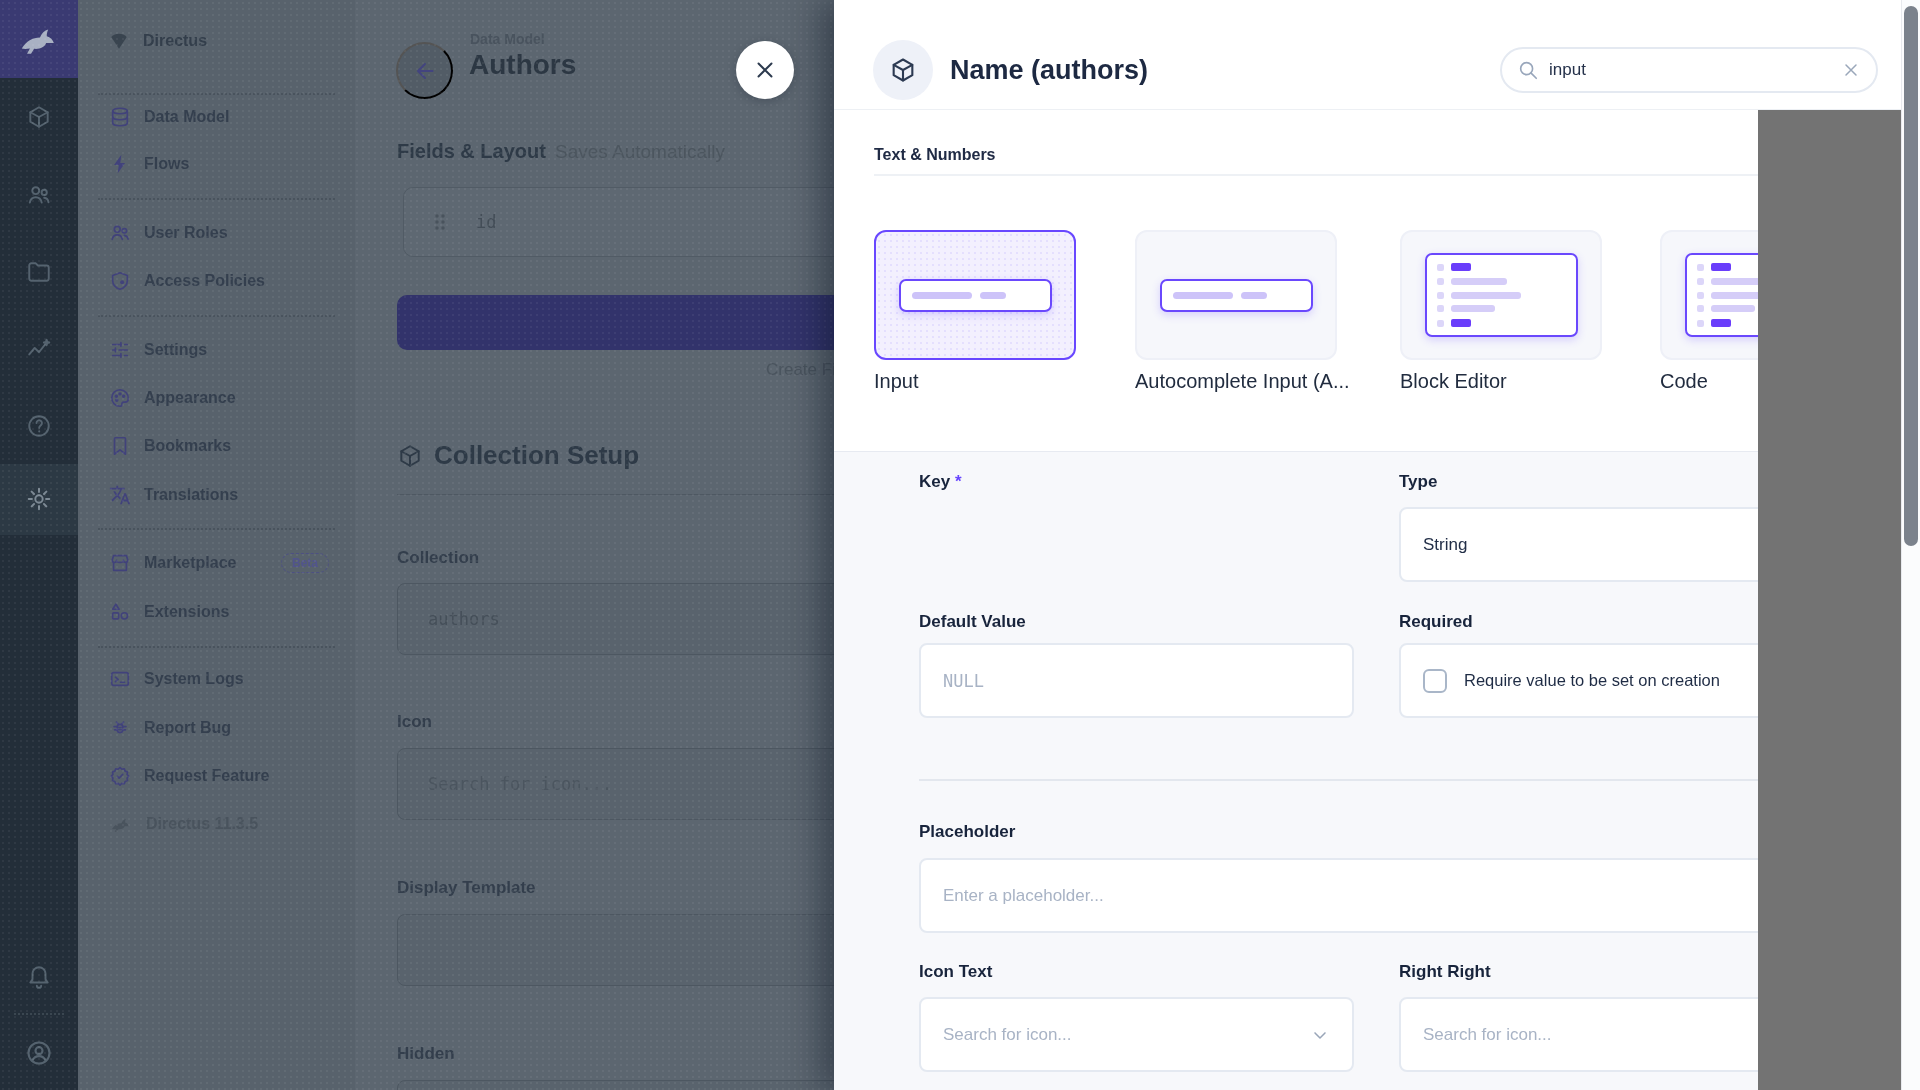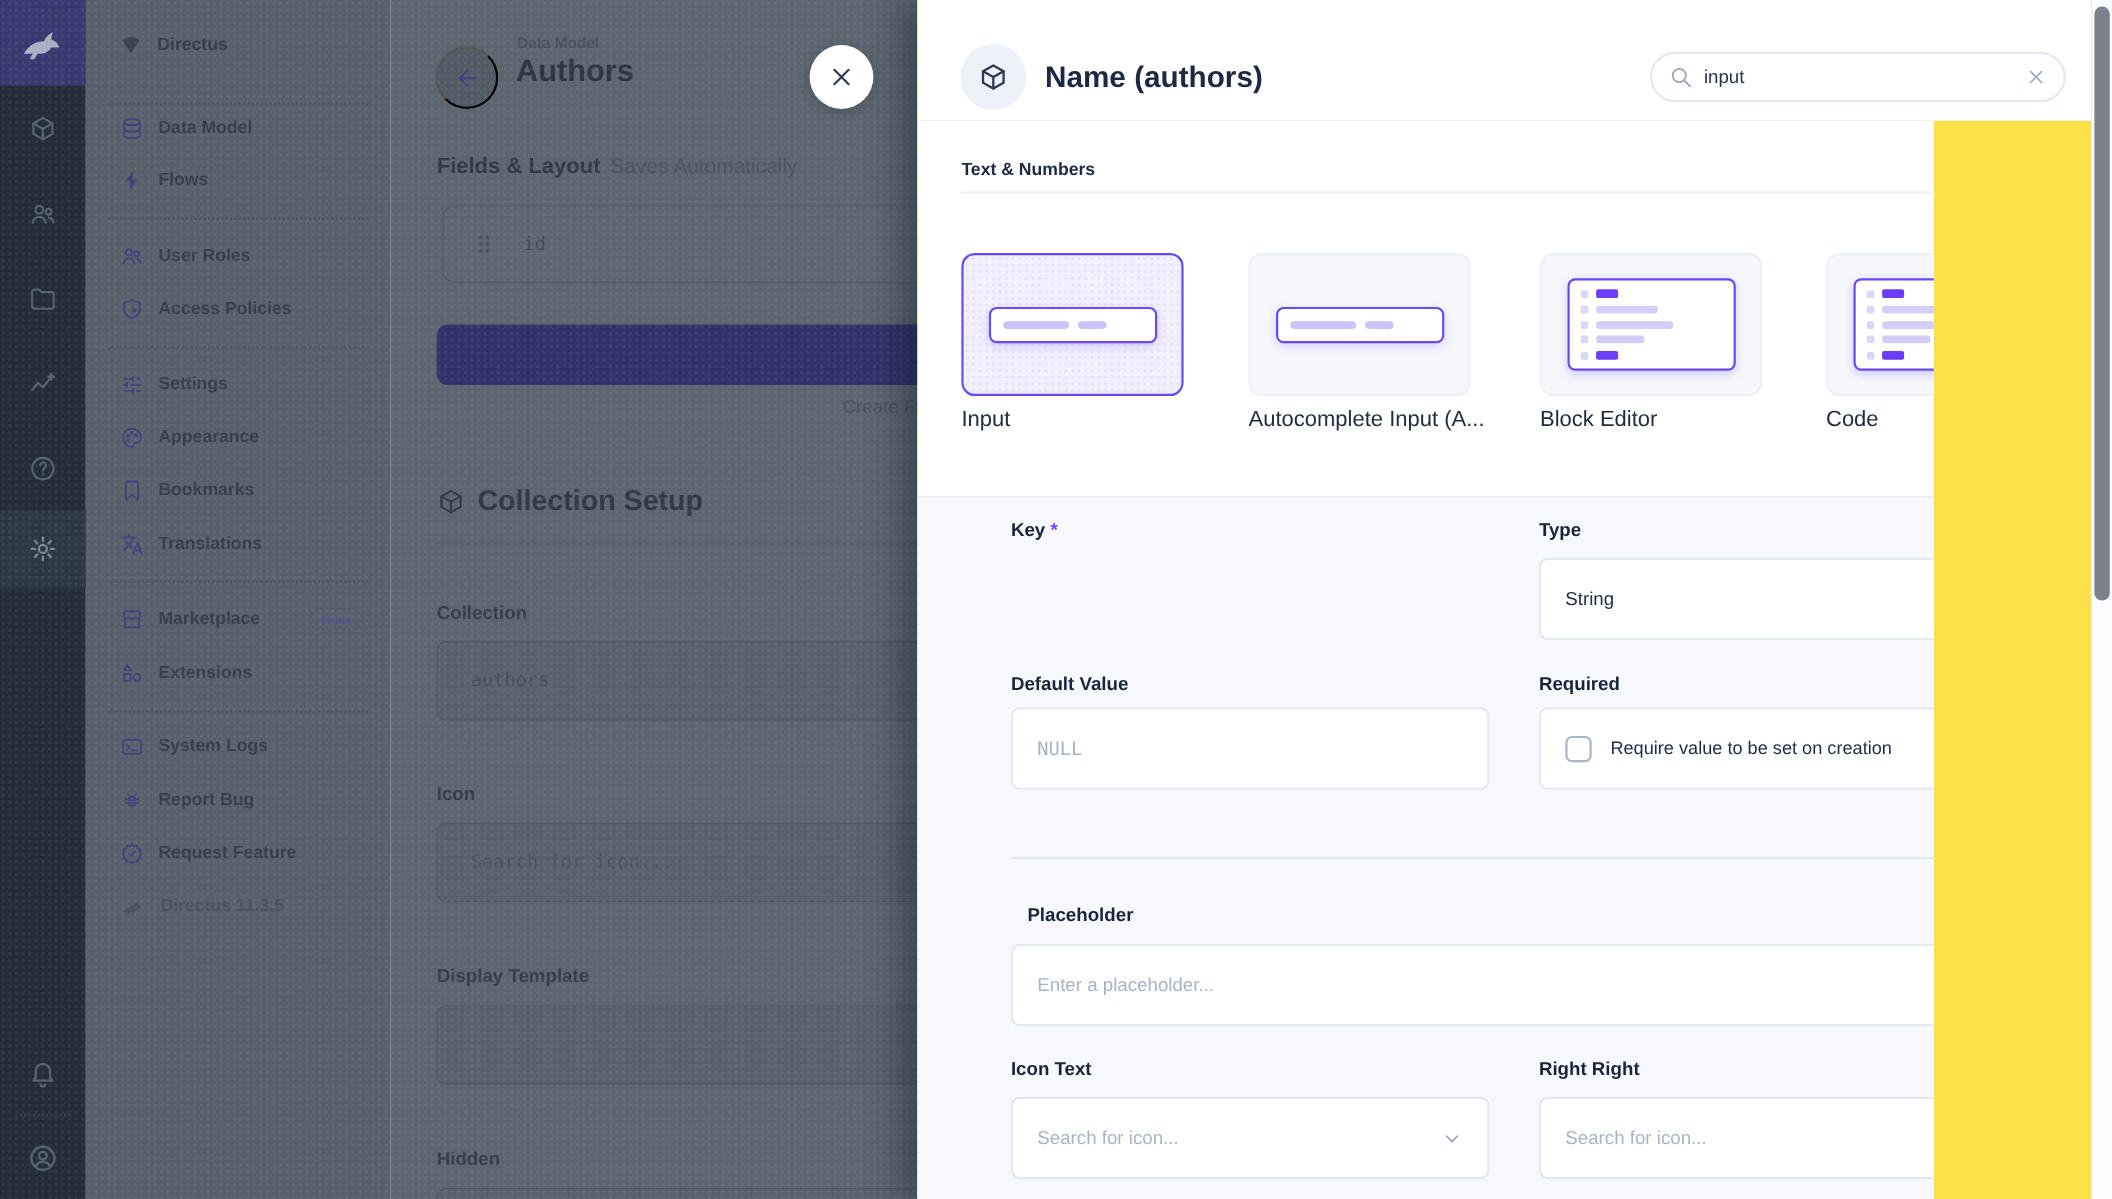--- a/index.html
+++ b/index.html
@@ -62,21 +62,21 @@
   .scrim { left:0; top:0; width:834px; height:1090px; z-index:2; pointer-events:none;
     background-image:radial-gradient(rgba(255,255,255,0.055) 1.2px, transparent 1.4px);
     background-size:6px 6px; }
 
   
   .close-btn { left:736px; top:41px; width:58px; height:58px; border-radius:50%; background:#ffffff;
     display:flex; align-items:center; justify-content:center; color:#2c3a4e; z-index:4; border:none;
     box-shadow:0 2px 10px rgba(10,20,35,0.25); cursor:pointer; }
 
   
-  .drawer { left:834px; top:0; width:1086px; height:1090px; background:#fde047; z-index:3;
+  .drawer { left:834px; top:0; width:1086px; height:1090px; background:#737373; z-index:3;
     box-shadow:-14px 0 30px rgba(5,15,30,0.40); }
   .drawer-header { left:0; top:0; width:1086px; height:110px; border-bottom:1px solid #edf0f4; background:#fff; }
   .drawer-avatar { left:39px; top:40px; width:60px; height:60px; border-radius:50%; background:#eef1f8;
     display:flex; align-items:center; justify-content:center; color:#2c3a52; }
   .drawer-title { left:116px; top:55px; font-size:27px; font-weight:700; color:#1d2942; }
   .search-pill { left:666px; top:47px; width:378px; height:46px; border:2px solid #e4e9f1; border-radius:24px;
     background:#fff; display:flex; align-items:center; padding:0 15px; gap:10px; }
   .search-pill input { flex:1; border:none; outline:none; font-size:17px; color:#26324b;
     font-family:"Liberation Sans", sans-serif; background:transparent; }
   .search-icon { color:#98a6bb; } .clear-icon { color:#9aa7ba; cursor:pointer; }
@@ -534,21 +534,21 @@
       </div>
 
       <div class="abs f-label" style="left:565px; top:502px;">Required</div>
       <div class="abs f-input" style="left:565px; top:533px; width:436px;">
         <span class="checkbox"></span>
         <span class="cb-label">Require value to be set on creation</span>
       </div>
 
       <div class="abs form-divider"></div>
 
-      <div class="abs f-label" style="left:100px; top:712px;">Placeholder</div>
+      <div class="abs f-label" style="left:85px; top:712px;">Placeholder</div>
       <div class="abs f-input" style="left:85px; top:748px; width:919px;gap:32px;">
         <input type="text" placeholder="Enter a placeholder..." style="">
         <span class="translate-btn">
           <svg width="24" height="24" viewBox="0 0 24 24">
               <path class="icf" d="M12.87 15.07l-2.54-2.51.03-.03A17.5 17.5 0 0014.07 6H17V4h-7V2H8v2H1v2h11.17C11.5 7.92 10.44 9.75 9 11.35 8.07 10.32 7.3 9.19 6.69 8h-2c.73 1.63 1.73 3.17 2.98 4.56l-5.09 5.02L4 19l5-5 3.11 3.11.76-2.04zM18.5 10h-2L12 22h2l1.12-3h4.75L21 22h2l-4.5-12zm-2.62 7l1.62-4.33L19.12 17h-3.24z"></path>
             </svg>
         </span>
       </div>
 
       <div class="abs f-label" style="left:85px; top:852px;">Icon Text</div>

